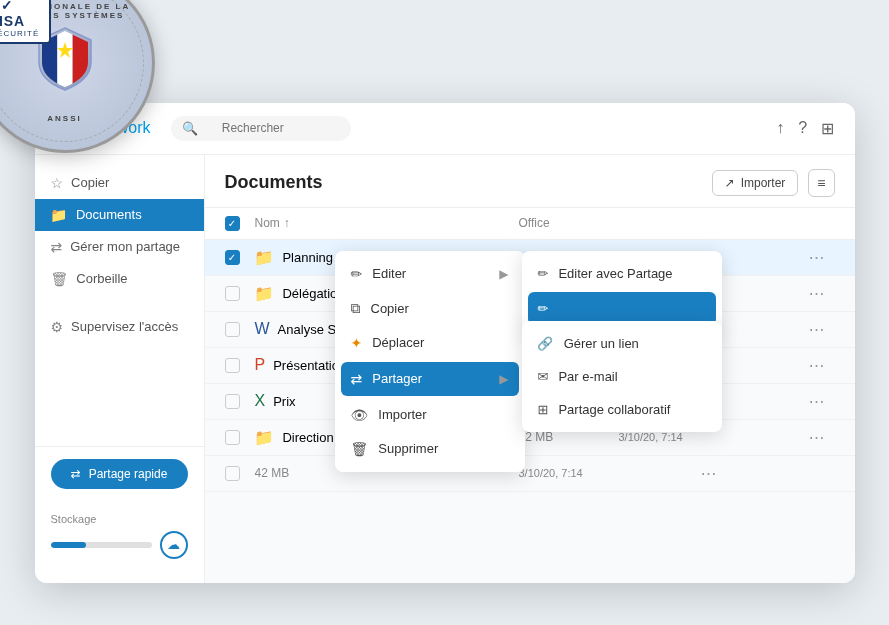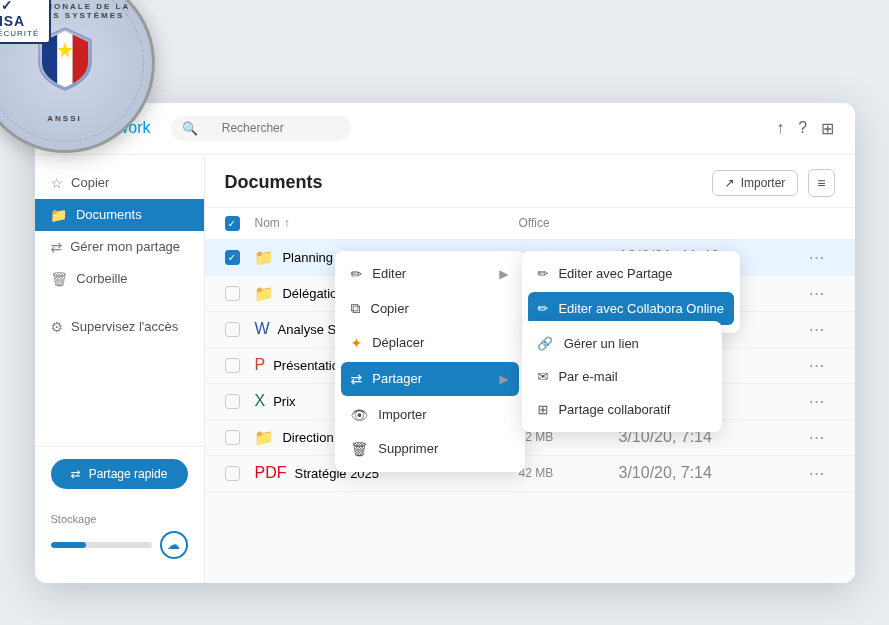--- a/index.html
+++ b/index.html
@@ -307,21 +307,21 @@
       align-items: center;
       justify-content: center;
     }
     .checkbox.checked {
       background: #1a7fc1;
       border-color: #1a7fc1;
       color: #fff;
       font-size: 10px;
     }
     .file-size { font-size: 12px; color: #888; }
-    .file-date { font-size: 16px; color: #888; }
+    .file-date { font-size: 11px; color: #888; }
     .row-more {
       color: #999;
       font-size: 16px;
       cursor: pointer;
       text-align: center;
     }
 
     
     .context-menu {
       position: absolute;
@@ -662,24 +662,20 @@
               <span class="file-icon folder">📁</span>
               <span>Direction</span>
             </div>
             <span class="file-size">42 MB</span>
             <span class="file-date">3/10/20, 7:14</span>
             <span class="row-more">⋯</span>
           </div>
 
           <div class="table-row">
             <div class="checkbox"></div>
-            <div class="file-name-cell">
-              <span class="file-icon pdf">PDF</span>
-              <span>Stratégie 2025</span>
-            </div>
             <span class="file-size">42 MB</span>
             <span class="file-date">3/10/20, 7:14</span>
             <span class="row-more">⋯</span>
           </div>
         </div>
       </div>
     </div>
 
     <div class="share-circle">
       <span>⇄</span>
@@ -720,21 +716,20 @@
       </div>
     </div>
 
     <div class="sub-menu" style="top: 148px; left: 487px;">
       <div class="sub-menu-item">
         <span class="sub-menu-icon">✏</span>
         <span>Editer avec Partage</span>
       </div>
       <div class="sub-menu-item highlighted-item">
         <span class="sub-menu-icon">✏</span>
-        <span>Editer avec Collabora Online</span>
       </div>
     </div>
 
     <div class="sub-menu" style="top: 218px; left: 487px;">
       <div class="sub-menu-item">
         <span class="sub-menu-icon">🔗</span>
         <span>Gérer un lien</span>
       </div>
       <div class="sub-menu-item">
         <span class="sub-menu-icon">✉</span>

